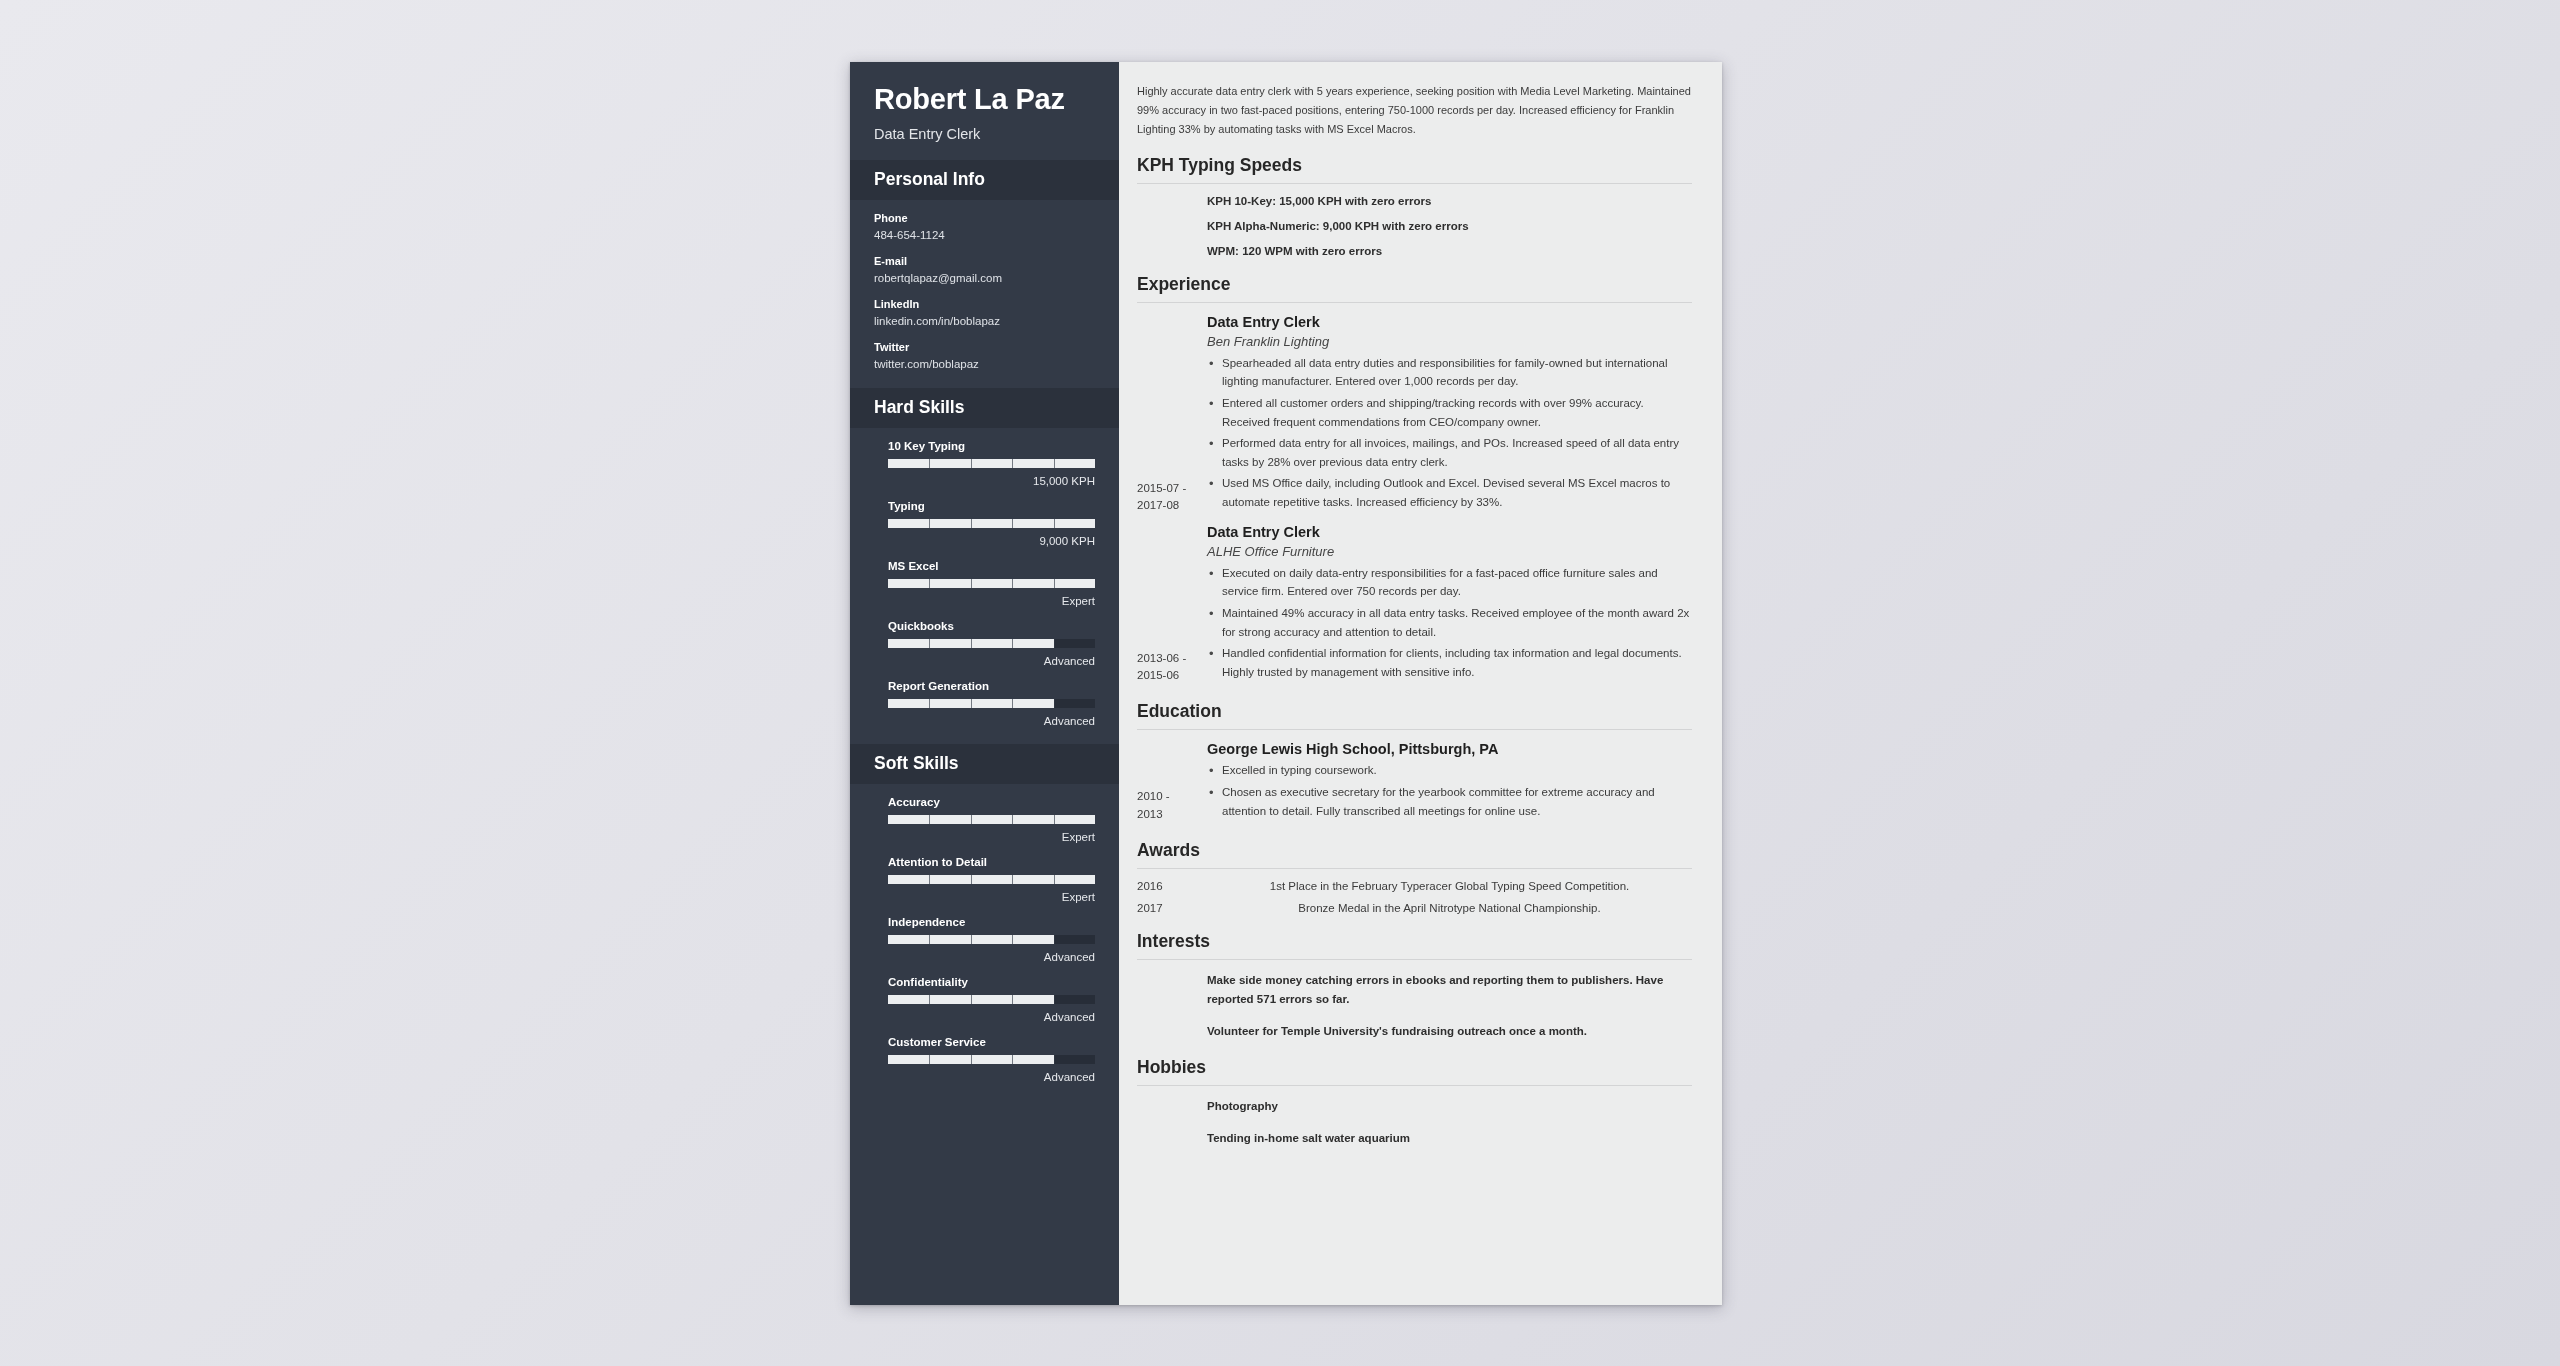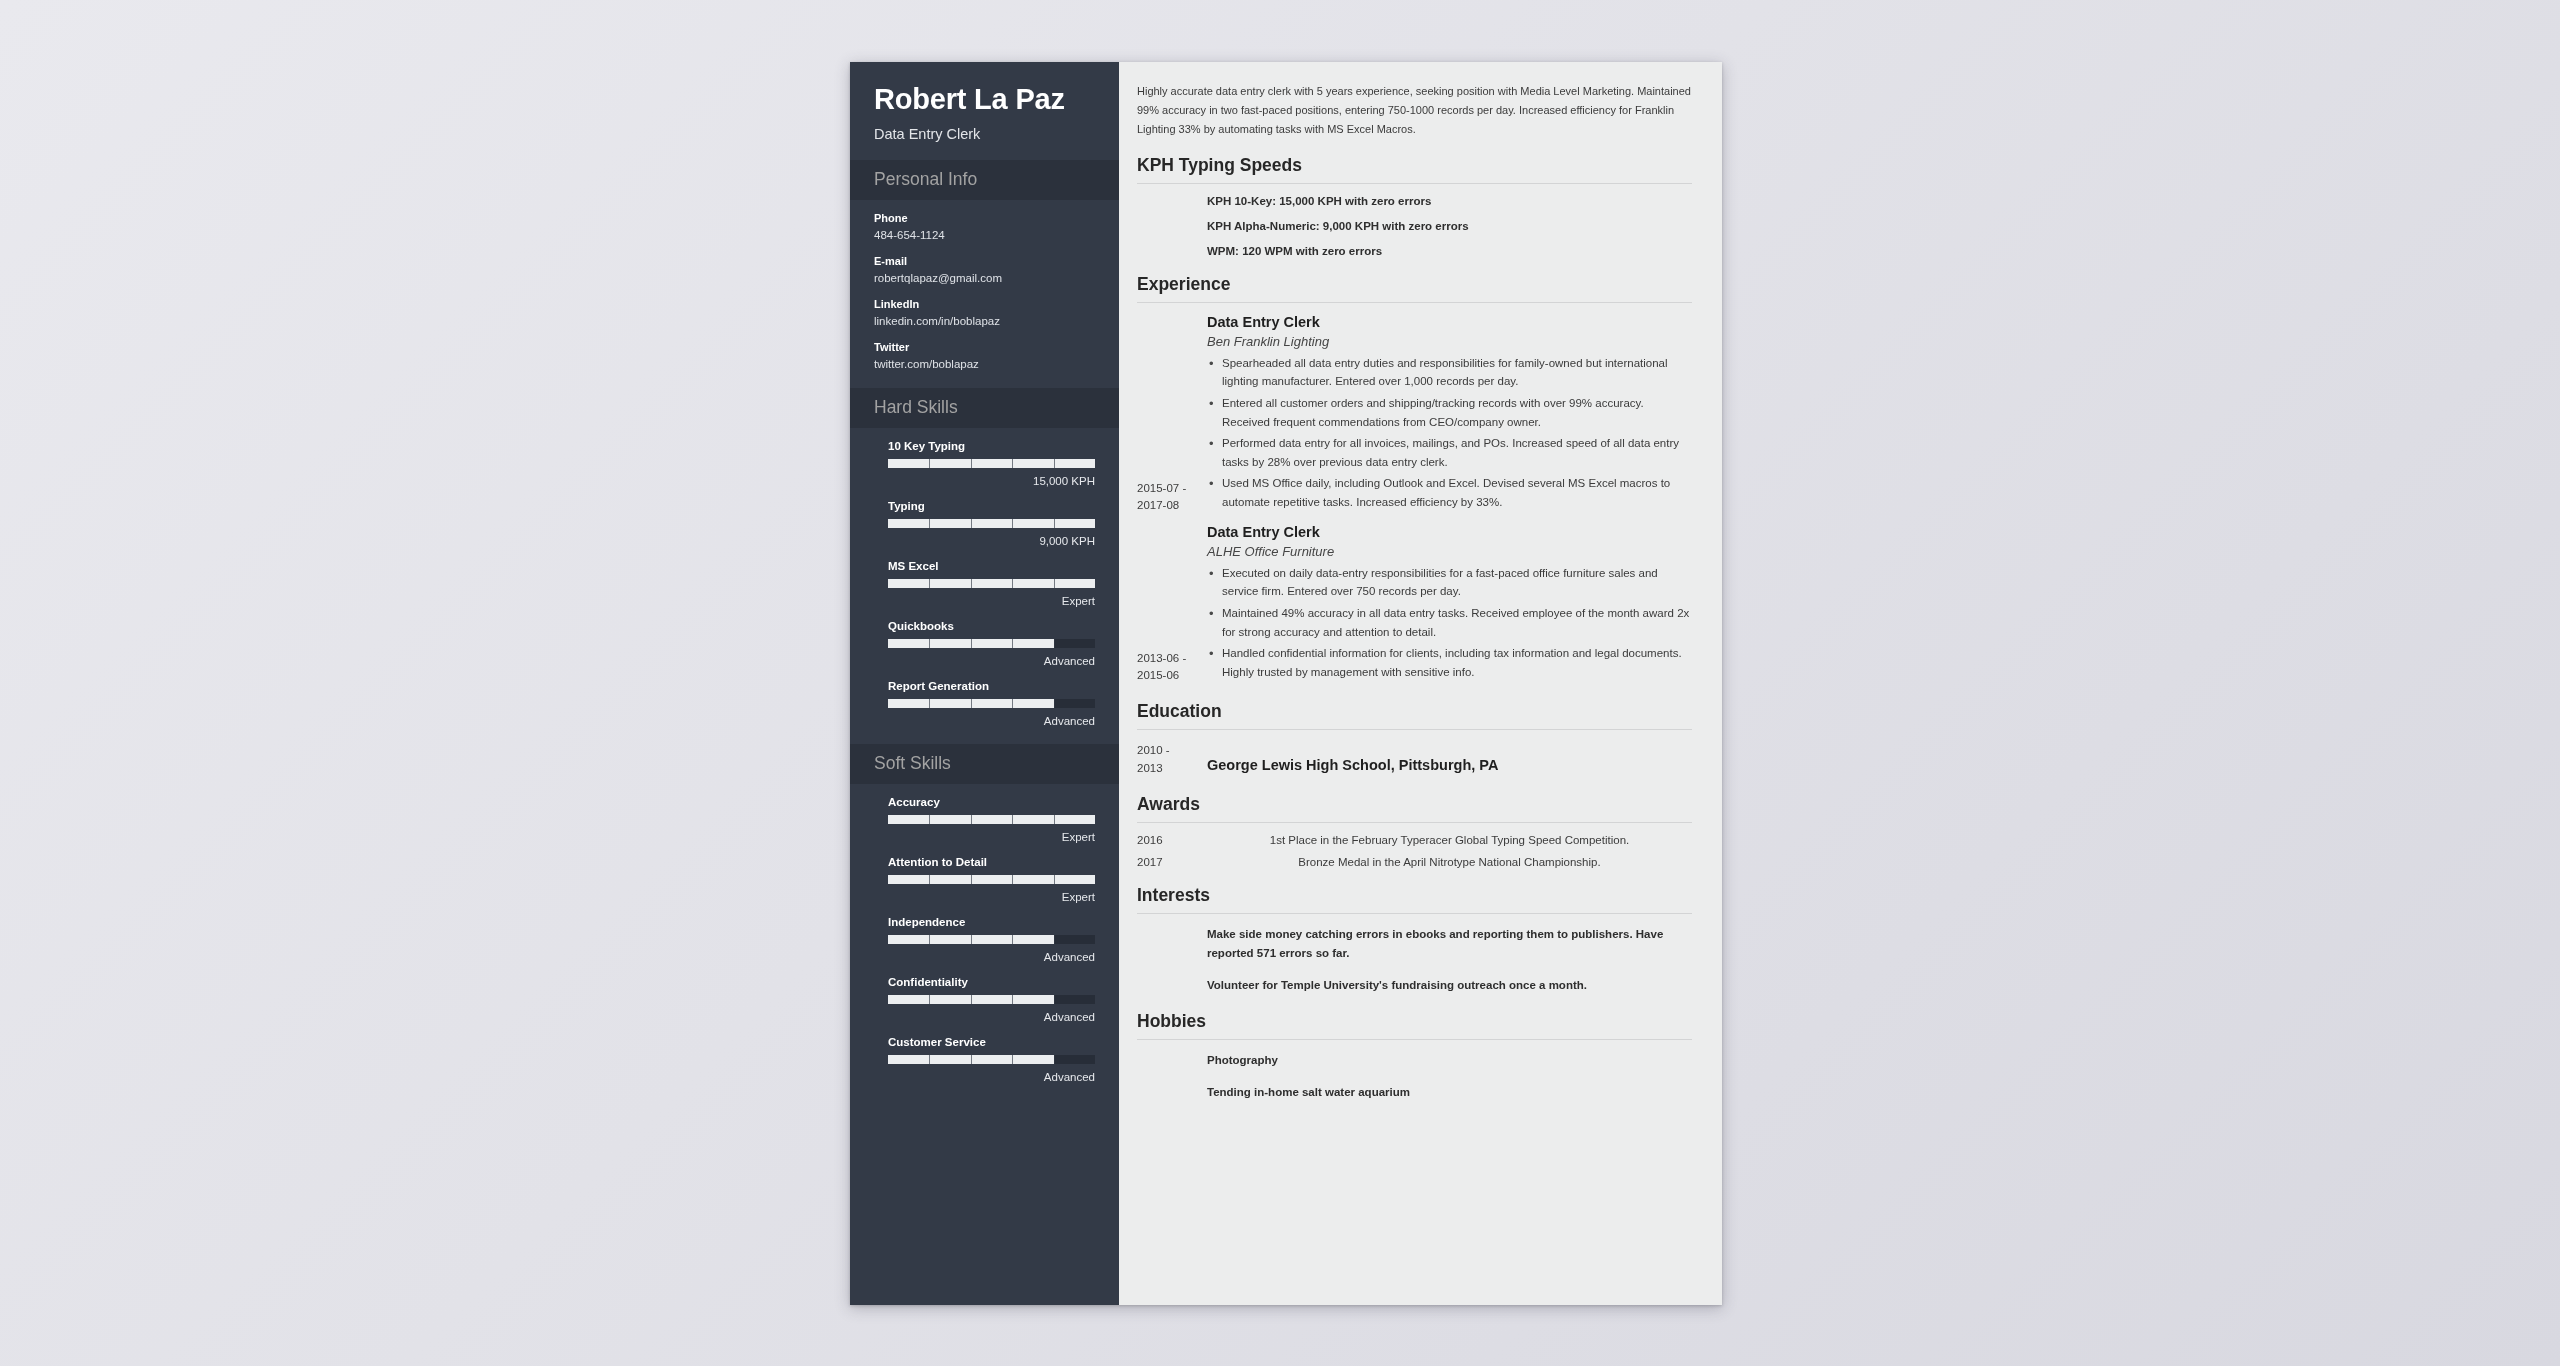--- a/index.html
+++ b/index.html
@@ -46,23 +46,23 @@
   .side-role {
     font-size: 14.5px;
     margin-top: 11px;
     color: #e3e5e9;
     font-weight: normal;
   }
 
   .side-section-title {
     background: #2b313c;
     font-size: 17.5px;
-    font-weight: normal;
+    font-weight: bold;
     padding: 9px 24px 10px 24px;
-    color: #a3a3a3;
+    color: #ffffff;
   }
 
   .side-body { padding: 12px 24px 4px 24px; }
   .side-body-last { padding: 12px 24px 22px 24px; }
 
   .info-block { margin-bottom: 14px; }
   .info-label {
     font-size: 11px;
     font-weight: bold;
     color: #ffffff;
@@ -415,20 +415,24 @@
       <div class="sec-title">Education</div>
       <div id="education">
     <div class="row">
       <div class="row-date">
               <div>2010 -</div>
               <div>2013</div>
             </div>
       <div class="row-main">
         <div class="job-title">George Lewis High School, Pittsburgh, PA</div>
 
+        <ul class="bullets">
+                <li>Excelled in typing coursework.</li>
+                <li>Chosen as executive secretary for the yearbook committee for extreme accuracy and attention to detail. Fully transcribed all meetings for online use.</li>
+              </ul>
       </div>
     </div>
         </div>
     </section>
 
     <section class="sec">
       <div class="sec-title">Awards</div>
       <div id="awards">
   <div class="award-row">
     <div class="award-year">2016</div>

